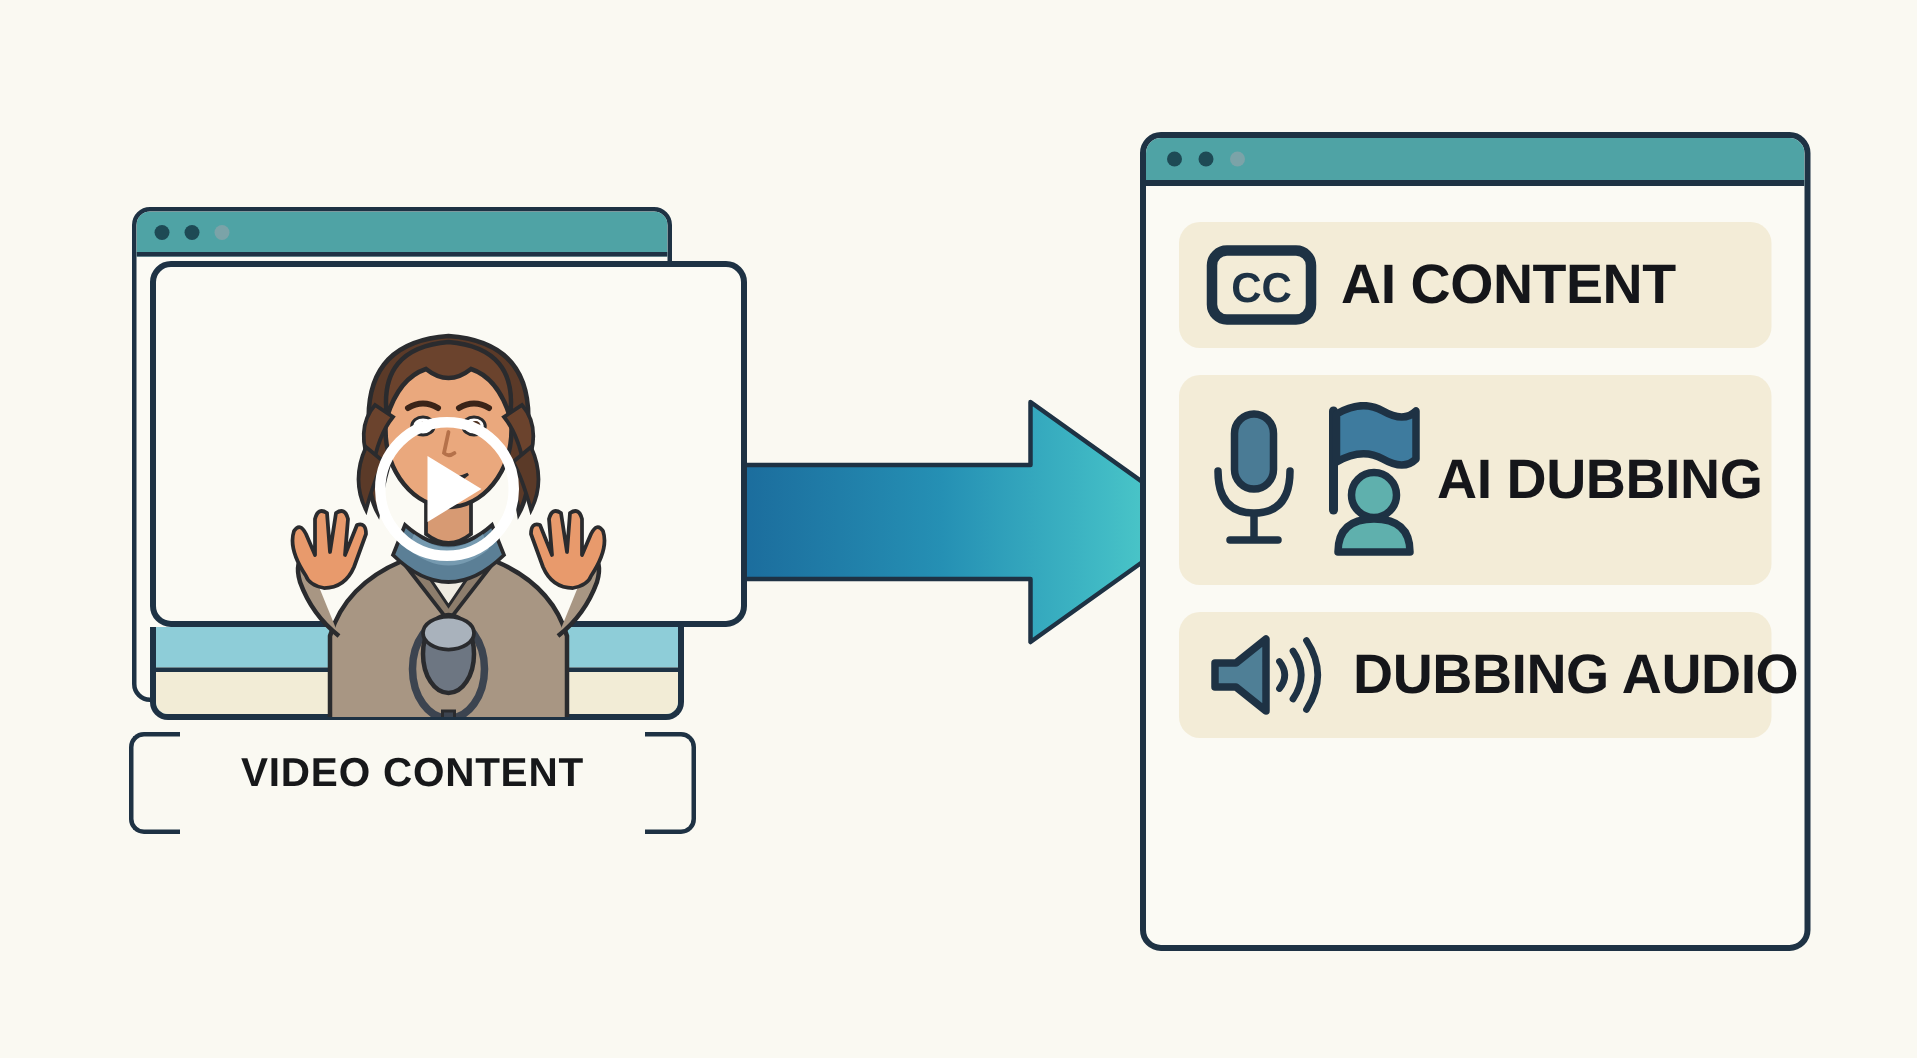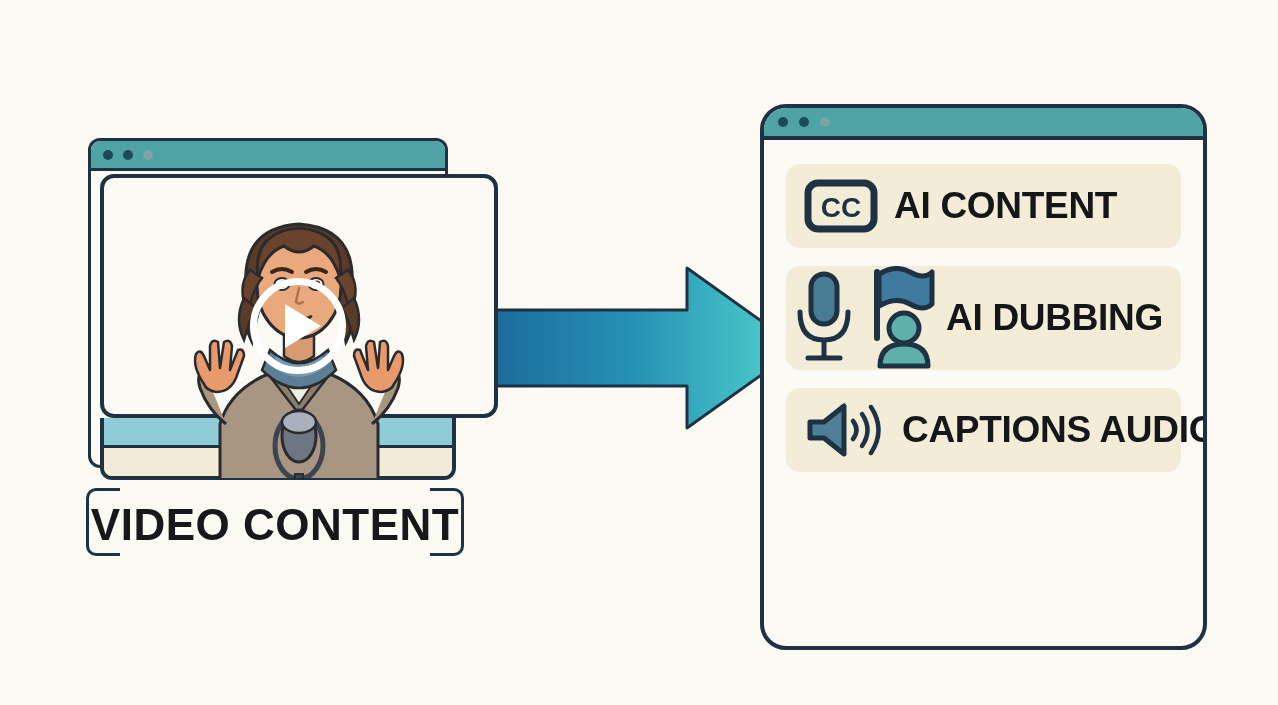--- a/index.html
+++ b/index.html
@@ -148,21 +148,21 @@
   }
   .caption-bracket .bl { left: 0; top: 0; border-right: none; border-radius: 10px 0 0 10px; }
   .caption-bracket .br { right: 0; top: 0; border-left: none; border-radius: 0 10px 10px 0; }
   .caption-label {
     position: absolute;
     left: 0; right: 0;
     top: 12px;
     text-align: center;
     font-family: "Liberation Sans", sans-serif;
     font-weight: 700;
-    font-size: 44px;
+    font-size: 27px;
     letter-spacing: 0.5px;
     color: #17181a;
     z-index: 9;
   }
   
   .bracket-mask {
     position: absolute;
     left: 34px; right: 34px; top: -2px;
     height: 72px;
     background: #faf9f2;
@@ -179,26 +179,25 @@
   }
 
   
   #features-window {
     position: absolute;
     left: 760px;
     top: 88px;
     width: 447px;
     height: 546px;
     border: 4px solid #1e3244;
-    border-radius: 26px;
+    border-radius: 14px;
     background: #fbfaf4;
     box-sizing: border-box;
     overflow: hidden;
     z-index: 3;
-    margin-top: 16px;
   }
   #features-window .titlebar {
     height: 32px;
     background: #4fa3a5;
     border-bottom: 4px solid #1e3244;
     display: flex;
     align-items: center;
     padding-left: 14px;
     gap: 11px;
     box-sizing: border-box;
@@ -209,21 +208,21 @@
     flex-direction: column;
     gap: 18px;
   }
   .feature-pill {
     background: #f3ecd7;
     border-radius: 14px;
     display: flex;
     align-items: center;
     box-sizing: border-box;
   }
-  .feature-pill.tall { height: 104px; padding: 0 4px; gap: 8px; }
+  .feature-pill.tall { height: 140px; padding: 0 16px; gap: 8px; }
   .feature-pill.short { height: 84px; padding: 0 18px; gap: 16px; }
   .feature-label {
     font-family: "Liberation Sans", sans-serif;
     font-weight: 700;
     font-size: 37px;
     letter-spacing: -0.3px;
     color: #15161a;
     white-space: nowrap;
   }
   .icon-box { display: flex; align-items: center; justify-content: center; flex: none; }
@@ -379,19 +378,19 @@
 
       <div class="feature-pill short">
         <span class="icon-box">
           <svg width="82" height="58" viewBox="0 0 82 58">
             <path d="M6 21 L20 21 L40 5 L40 53 L20 37 L6 37 Z" fill="#4f7f96" stroke="#1e3244" stroke-width="5" stroke-linejoin="round"></path>
             <path d="M49 20 Q56 29 49 38" fill="none" stroke="#1e3244" stroke-width="4.5" stroke-linecap="round"></path>
             <path d="M58 13 Q69 29 58 45" fill="none" stroke="#1e3244" stroke-width="4.5" stroke-linecap="round"></path>
             <path d="M67 6 Q82 29 67 52" fill="none" stroke="#1e3244" stroke-width="4.5" stroke-linecap="round"></path>
           </svg>
         </span>
-        <span class="feature-label">CAPTIONS AUDIO</span>
+        <span class="feature-label">DUBBING AUDIO</span>
       </div>
 
     </div>
   </div>
 
 </div>
 
 </body></html>

